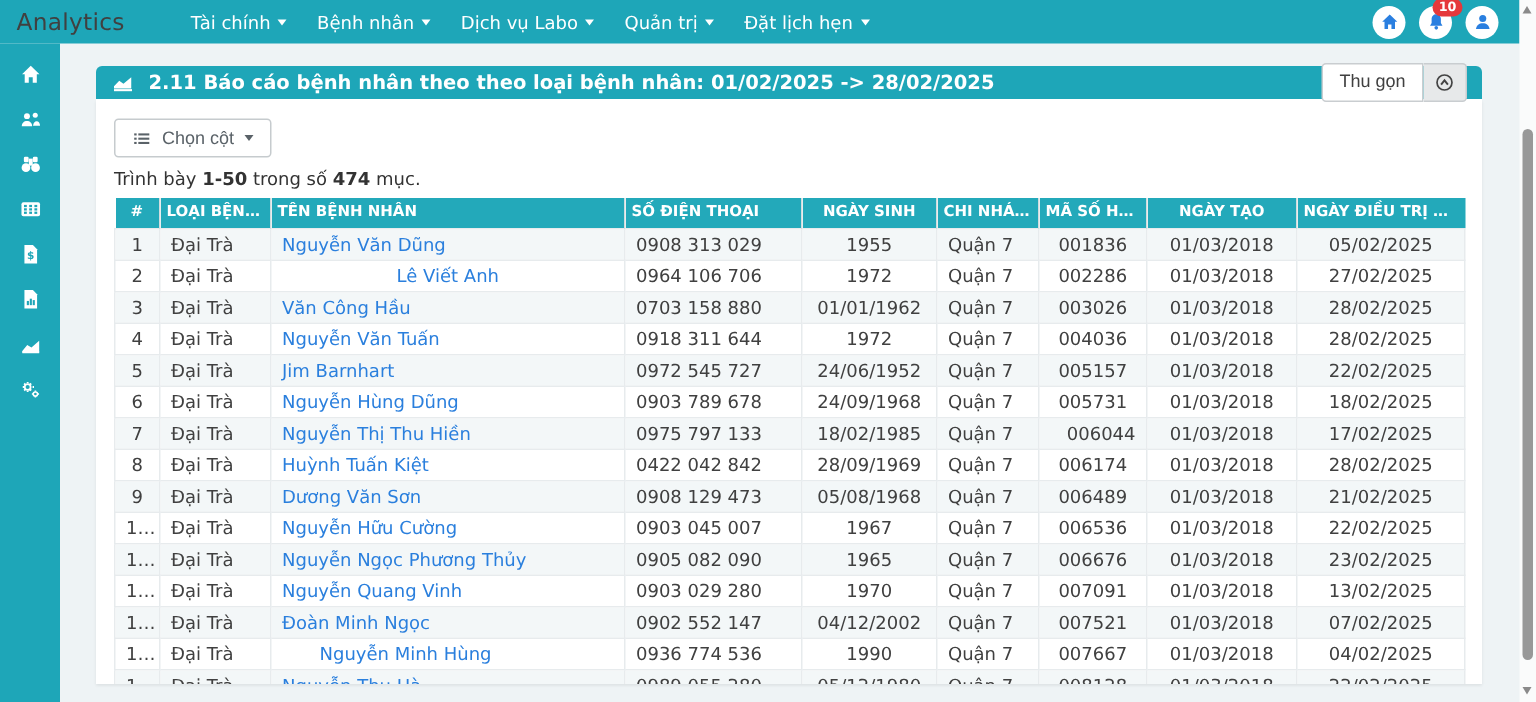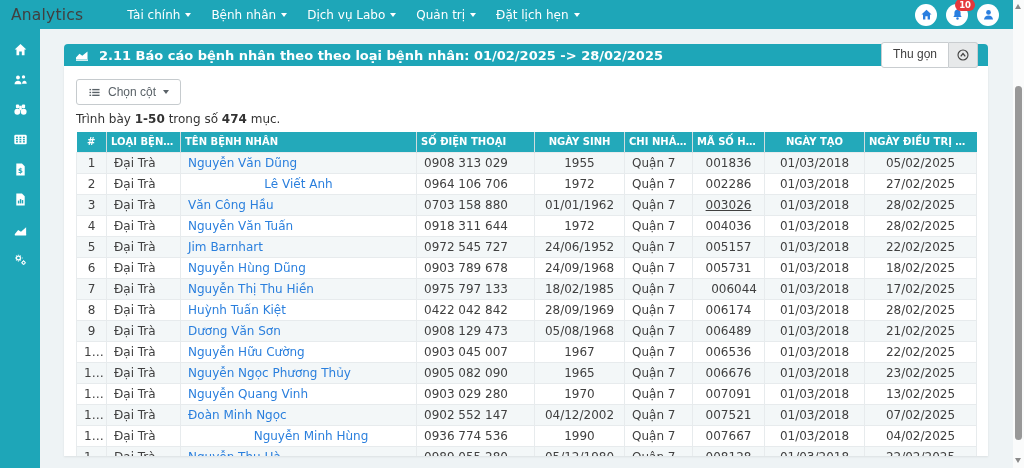--- a/index.html
+++ b/index.html
@@ -330,21 +330,21 @@
               <td style="text-align: center;">01/03/2018</td>
               <td style="text-align: center;">27/02/2025</td>
             </tr>
             <tr>
               <td style="text-align: center;">3</td>
               <td style="text-align: left;">Đại Trà</td>
               <td style="text-align: left;"><a class="name-link">Văn Công Hầu</a></td>
               <td style="text-align: left;">0703 158 880</td>
               <td style="text-align: center;">01/01/1962</td>
               <td style="text-align: left;">Quận 7</td>
-              <td style="text-align: center; text-decoration: underline;">003026</td>
+              <td style="text-align: center;">003026</td>
               <td style="text-align: center;">01/03/2018</td>
               <td style="text-align: center;">28/02/2025</td>
             </tr>
             <tr>
               <td style="text-align: center;">4</td>
               <td style="text-align: left;">Đại Trà</td>
               <td style="text-align: left;"><a class="name-link">Nguyễn Văn Tuấn</a></td>
               <td style="text-align: left;">0918 311 644</td>
               <td style="text-align: center;">1972</td>
               <td style="text-align: left;">Quận 7</td>
@@ -447,21 +447,21 @@
               <td style="text-align: left;">0902 552 147</td>
               <td style="text-align: center;">04/12/2002</td>
               <td style="text-align: left;">Quận 7</td>
               <td style="text-align: center;">007521</td>
               <td style="text-align: center;">01/03/2018</td>
               <td style="text-align: center;">07/02/2025</td>
             </tr>
             <tr>
               <td style="text-align: center;">14</td>
               <td style="text-align: left;">Đại Trà</td>
-              <td style="text-align: center; padding-left: 32px;"><a class="name-link">Nguyễn Minh Hùng</a></td>
+              <td style="text-align: left; padding-left: 32px;"><a class="name-link">Nguyễn Minh Hùng</a></td>
               <td style="text-align: left;">0936 774 536</td>
               <td style="text-align: center;">1990</td>
               <td style="text-align: left;">Quận 7</td>
               <td style="text-align: center;">007667</td>
               <td style="text-align: center;">01/03/2018</td>
               <td style="text-align: center;">04/02/2025</td>
             </tr>
             <tr>
               <td style="text-align: center;">15</td>
               <td style="text-align: left;">Đại Trà</td>

